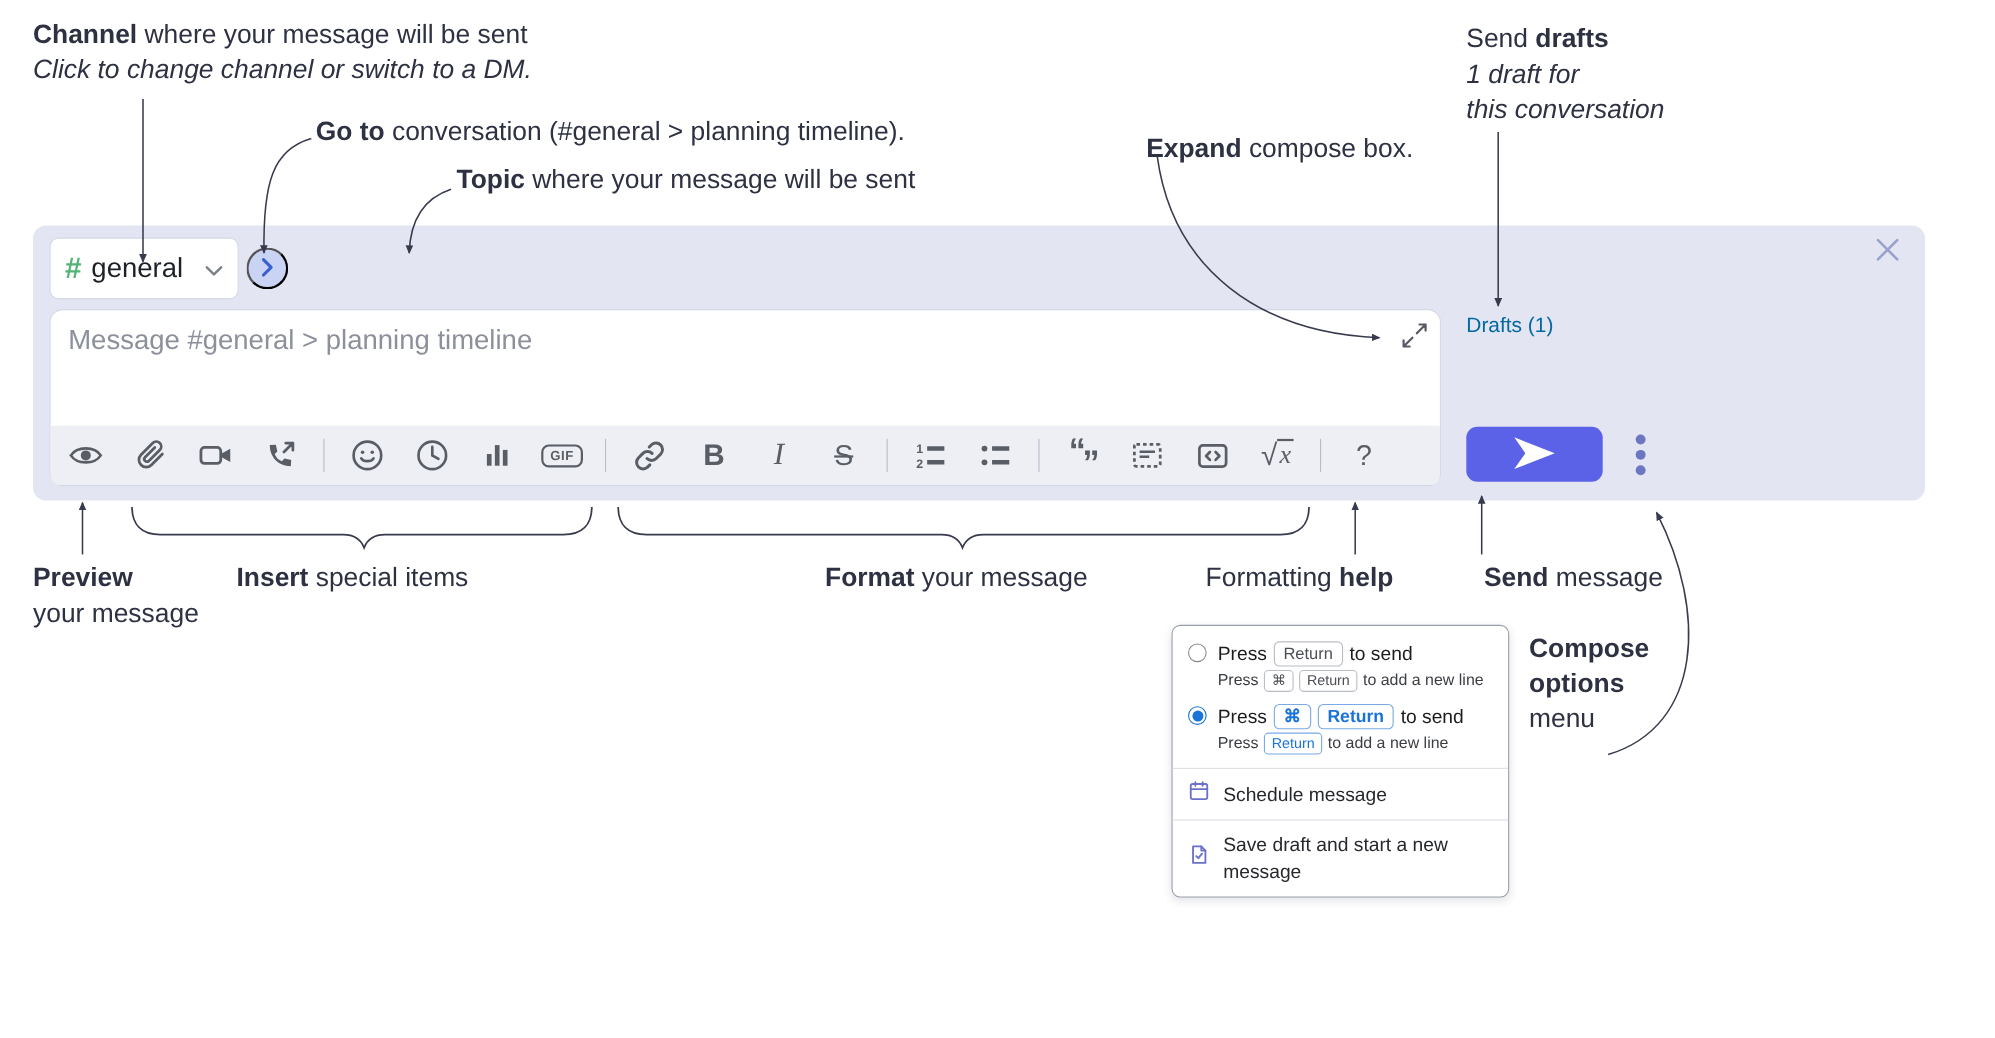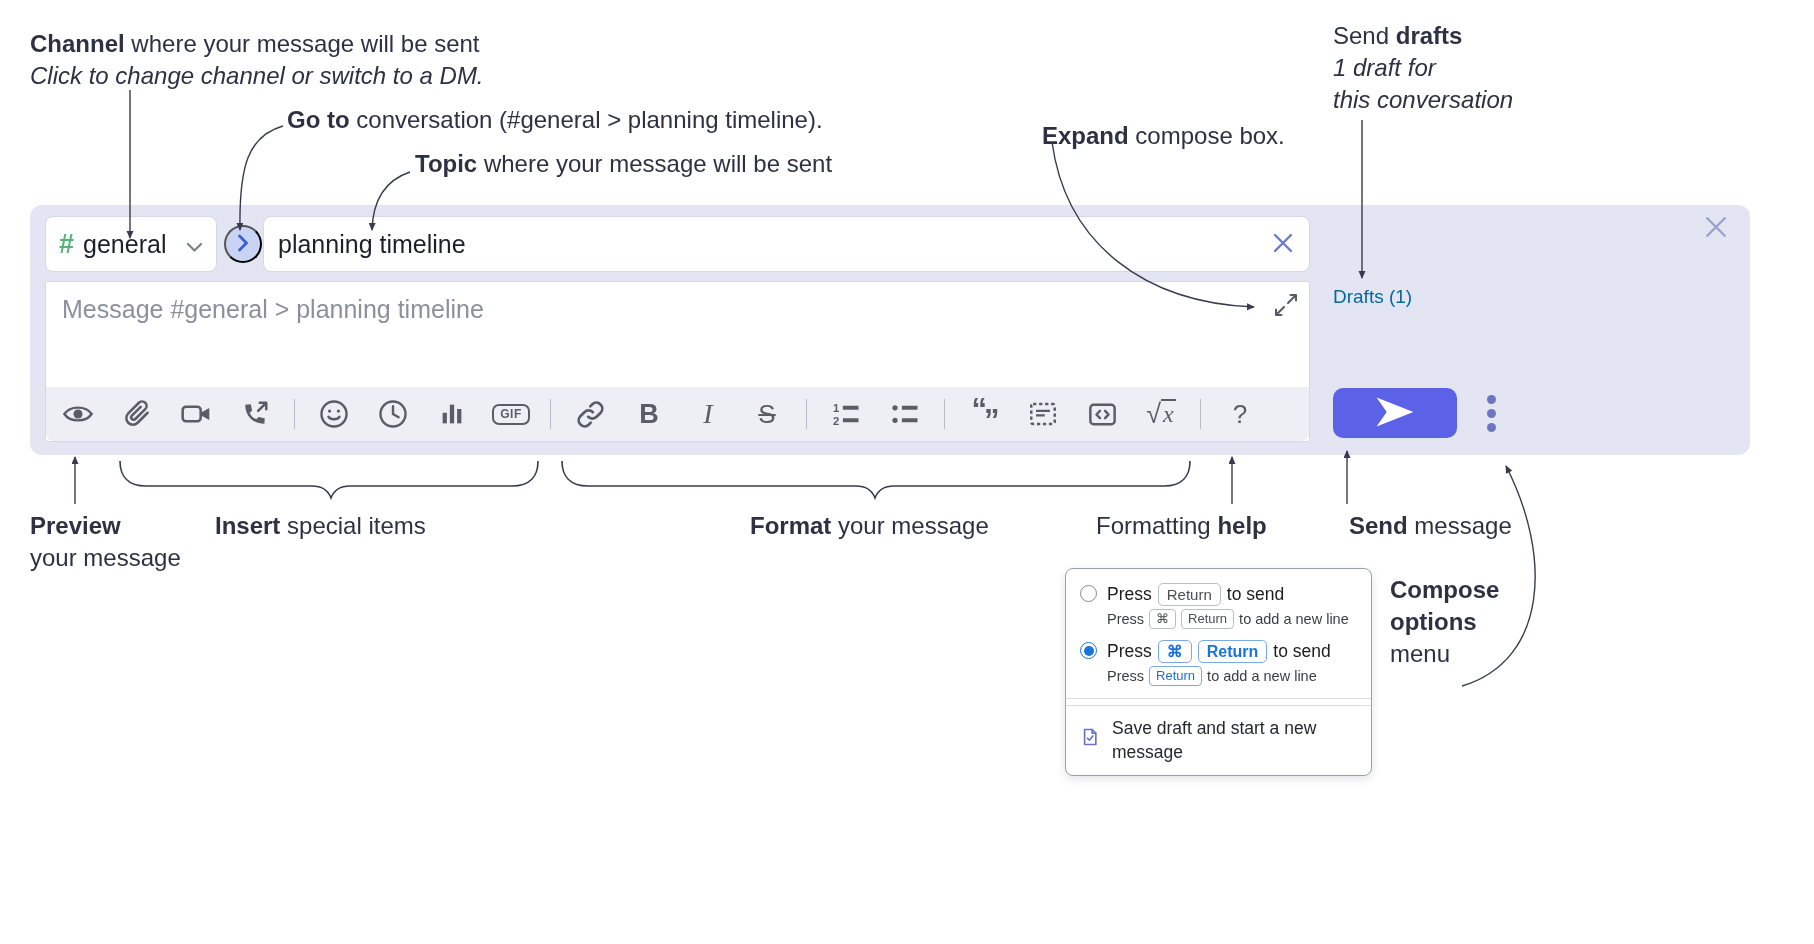--- a/index.html
+++ b/index.html
@@ -10,21 +10,21 @@
     font-family:"Liberation Sans", sans-serif;
     color:#2d3142;
     overflow:hidden;
   }
 
   
   .note { position:absolute; font-size:24px; line-height:32px; color:#2d3142; white-space:nowrap; }
   .b { font-weight:bold; }
   .i { font-style:italic; }
 
-  #note-channel   { left:30px;   top:28px; }
+  #note-channel   { left:30px;   top:16px; }
   #note-goto      { left:287px;  top:104px; }
   #note-topic     { left:415px;  top:148px; }
   #note-expand    { left:1042px; top:120px;text-align:center; }
   #note-drafts    { left:1333px; top:20px; }
   #note-preview   { left:30px;   top:510px; }
   #note-insert    { left:215px;  top:510px; }
   #note-format    { left:750px;  top:510px; }
   #note-help      { left:1096px; top:510px; }
   #note-send      { left:1349px; top:510px; }
   #note-options   { left:1390px; top:574px; }
@@ -57,21 +57,21 @@
     display:flex; align-items:center; padding:0 14px;
   }
   #topic-input {
     flex:1; border:none; outline:none; font-family:inherit;
     font-size:25px; color:#1e2028; background:transparent;
   }
   #topic-clear { flex:none; background:none; border:none; cursor:pointer; display:flex; }
 
   #message-box {
     position:absolute; left:15px; top:76px; width:1265px; height:161px;
-    background:#fff; border:1px solid #d4d8e7; border-radius:2px;
+    background:#fff; border:1px solid #d4d8e7; border-radius:12px;
   }
   #message-input {
     position:absolute; left:0; top:0; right:46px; height:104px;
     border:none; outline:none; resize:none; background:transparent;
     padding:13px 16px; font-family:inherit; font-size:25px; color:#1e2028;
   }
   #message-input::placeholder { color:#8b909b; opacity:1; }
   #expand-button { position:absolute; right:10px; top:10px; background:none; border:none; cursor:pointer; display:flex; }
 
   #compose-toolbar {
@@ -208,30 +208,20 @@
   </div>
 
   <button id="goto-button">
     <span>
       <svg width="12" height="18" viewBox="0 0 12 18">
           <path d="M2.5 2 L9.5 9 L2.5 16" fill="none" stroke="#3a5fd0" stroke-width="2.8" stroke-linecap="round" stroke-linejoin="round"></path>
         </svg>
     </span>
   </button>
 
-  <div id="topic-input-wrap">
-    <input id="topic-input" type="text" value="planning timeline" style="">
-    <button id="topic-clear">
-      <span>
-        <svg width="24" height="24" viewBox="0 0 24 24">
-            <path d="M4 4 L20 20 M20 4 L4 20" stroke="#6b7ace" stroke-width="2.4" stroke-linecap="round"></path>
-          </svg>
-      </span>
-    </button>
-  </div>
 
   <div id="message-box">
     <textarea id="message-input" placeholder="Message #general &gt; planning timeline" style=""></textarea>
     <button id="expand-button">
       <span>
         <svg width="26" height="26" viewBox="0 0 26 26" fill="none" stroke="#565a64" stroke-width="2" stroke-linecap="round" stroke-linejoin="round">
           <path d="M15 11 L23 3 M17.5 3 H23 V8.5"></path>
           <path d="M11 15 L3 23 M3 17.5 V23 H8.5"></path>
         </svg>
       </span>
@@ -401,20 +391,29 @@
     </span>
   </div>
   <div class="opt-sub">
     <span>Press</span>
     <kbd class="small blue">Return</kbd>
     <span>to add a new line</span>
   </div>
 
   <div class="pop-div"></div>
 
+  <div class="pop-item">
+    <span>
+      <svg width="20" height="20" viewBox="0 0 24 24" fill="none" stroke="#6b71c8" stroke-width="2" stroke-linecap="round">
+          <rect x="3" y="4.5" width="18" height="16.5" rx="2"></rect>
+          <path d="M3 10 H21 M8 2.5 V6.5 M16 2.5 V6.5"></path>
+        </svg>
+    </span>
+    <span>Schedule message</span>
+  </div>
 
   <div class="pop-div"></div>
 
   <div class="pop-item">
     <span>
       <svg width="20" height="20" viewBox="0 0 24 24" fill="none" stroke="#6b71c8" stroke-width="2" stroke-linecap="round" stroke-linejoin="round">
           <path d="M5.5 3 H14.5 L19 7.5 V21 H5.5 Z"></path>
           <path d="M14.5 3 V7.5 H19"></path>
           <path d="M9 13.5 L11.3 15.8 L15.3 10.8"></path>
         </svg>

